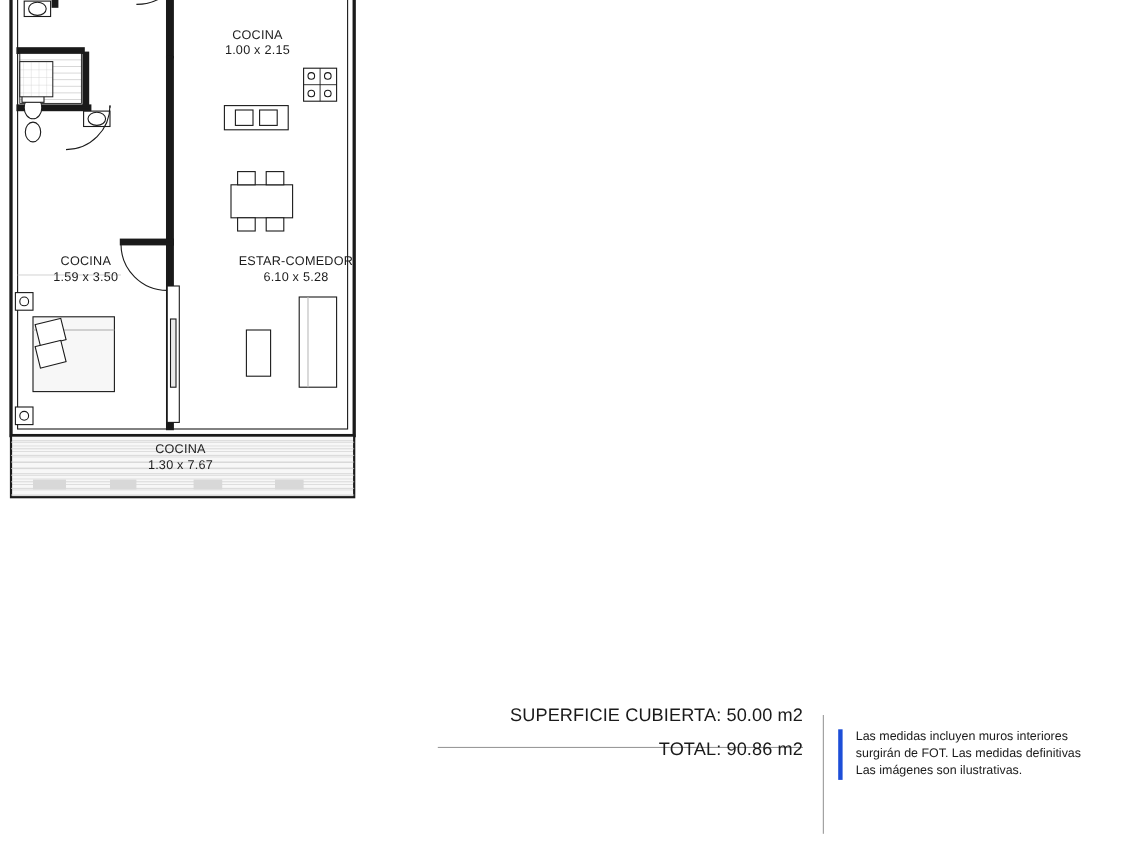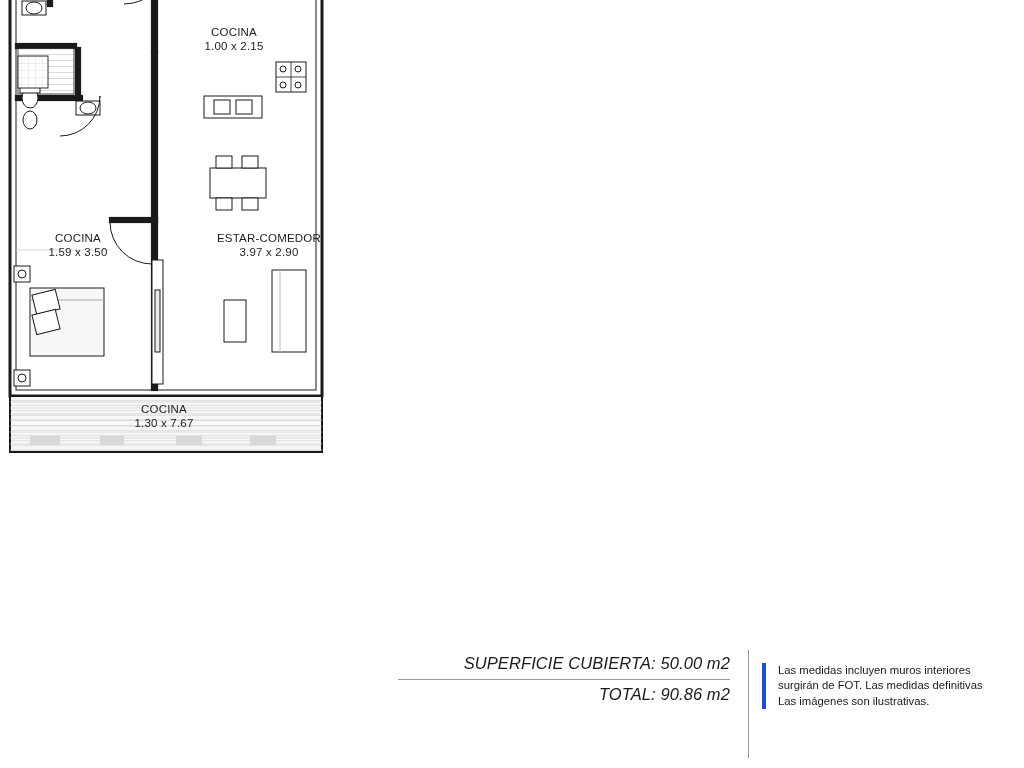--- a/index.html
+++ b/index.html
@@ -43,22 +43,21 @@
     top: 650px;
     width: 332px;
   }
   .sum-row {
     display: flex;
     justify-content: flex-end;
     align-items: flex-end;
     border-bottom: 1px solid #9a9a9a;
     height: 30px;
     box-sizing: border-box;
-    padding-bottom: 6px;
-    font-style: italic;
+    padding-bottom: 19px;
   }
   .sum-row:last-child { border-bottom: none; }
   .sum-text {
     font-size: 16.5px;
     color: #1a1a1a;
     white-space: pre;
     letter-spacing: 0.1px;
   }
 
   
@@ -248,21 +247,21 @@
   </svg>
 
   
   <div class="room-label" style="left:186px; top:26px; width:96px;">
     <span class="rl-name">COCINA</span>
     <span class="rl-dims">1.00 x 2.15</span>
   </div>
 
   <div class="room-label" style="left:160px; top:232px; width:146px;margin-left:36px;">
     <span class="rl-name">ESTAR-COMEDOR</span>
-    <span class="rl-dims">3.97 x 2.90</span>
+    <span class="rl-dims">6.10 x 5.28</span>
   </div>
 
   <div class="room-label" style="left:22px; top:232px; width:112px;">
     <span class="rl-name">COCINA</span>
     <span class="rl-dims">1.59 x 3.50</span>
   </div>
 
   <div class="room-label" style="left:112px; top:403px; width:104px;">
     <span class="rl-name">COCINA</span>
     <span class="rl-dims">1.30 x 7.67</span>

